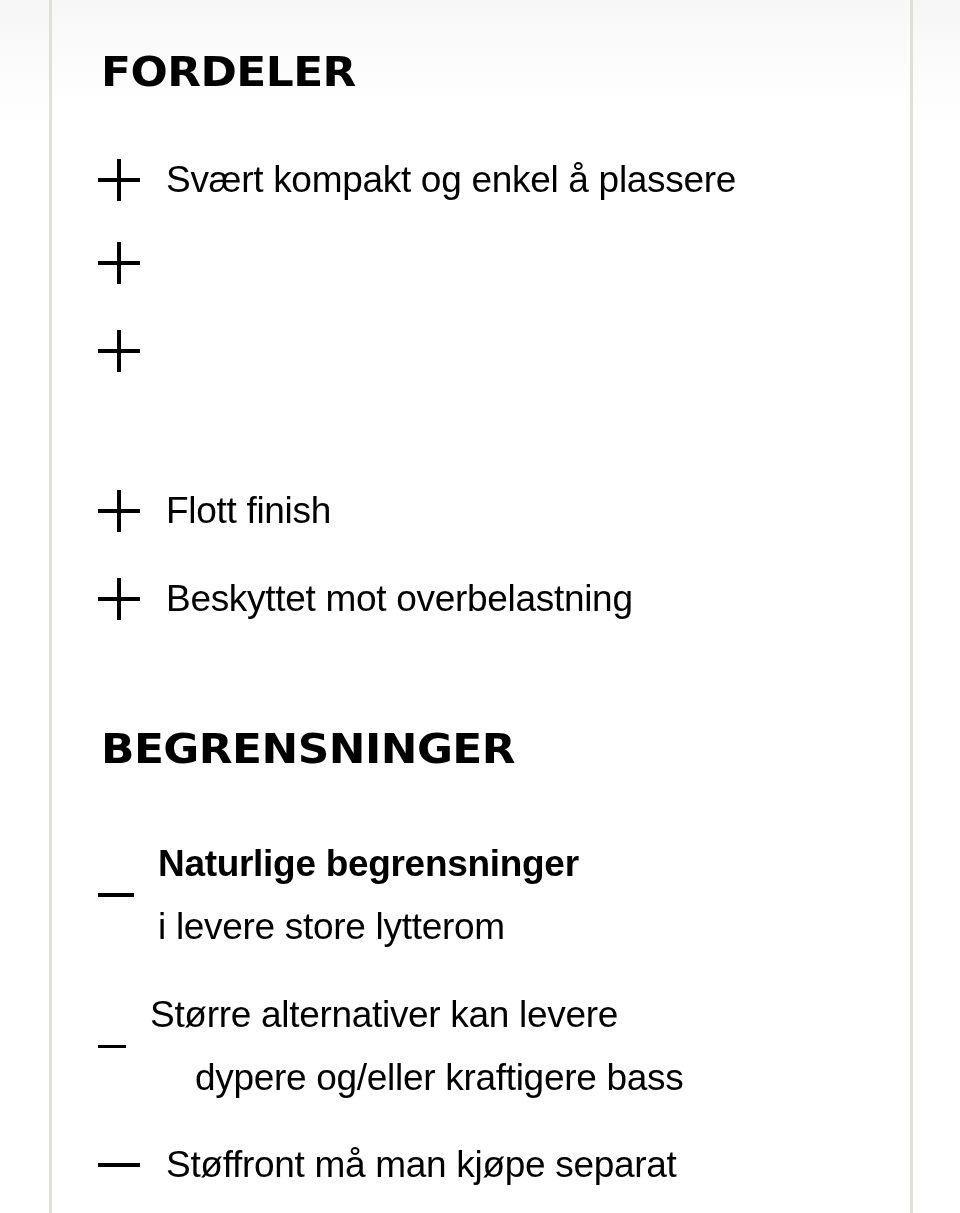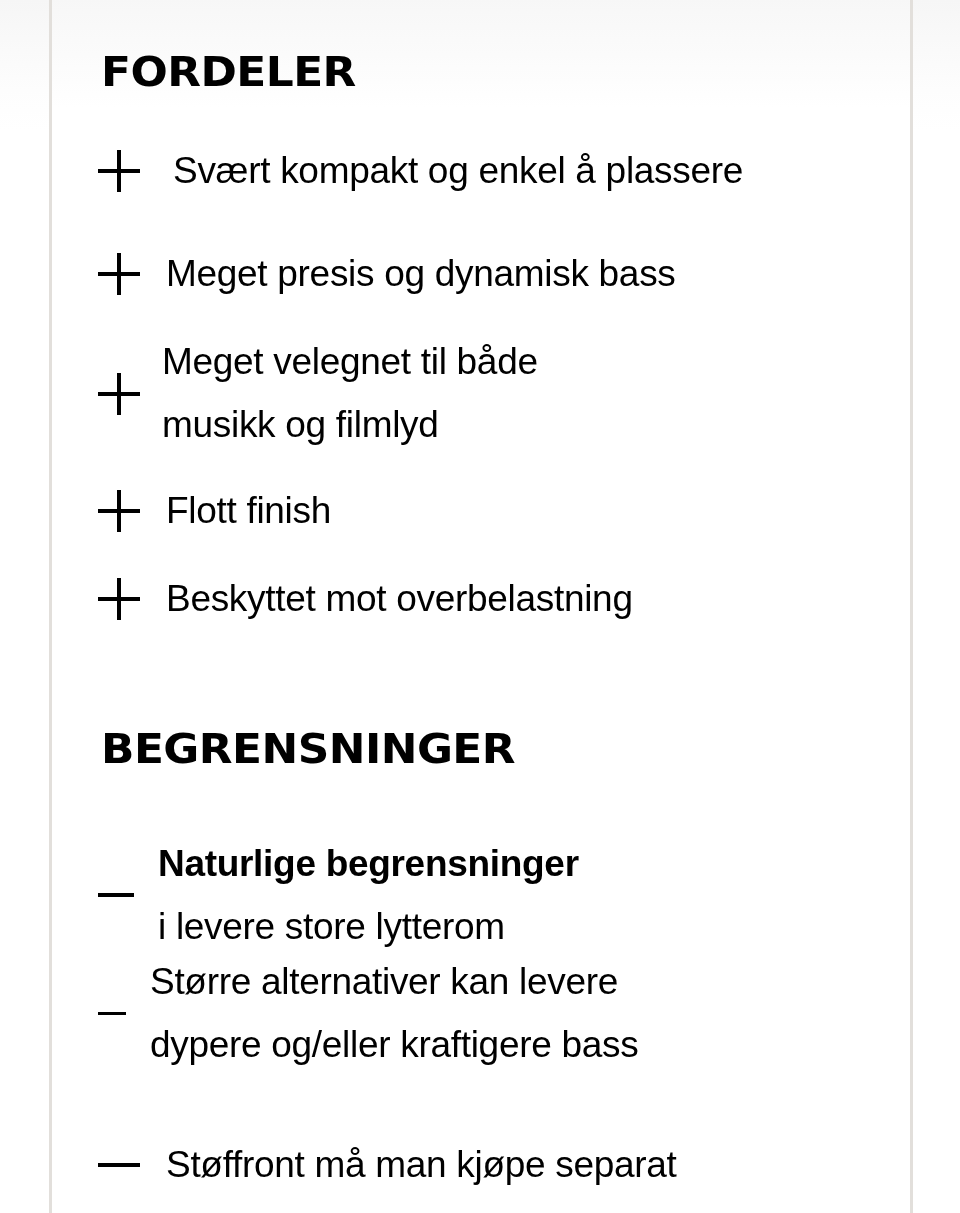--- a/index.html
+++ b/index.html
@@ -86,36 +86,31 @@
   </style>
 </head>
 <body>
 
 <div class="page-bg"></div>
 <div class="card"></div>
 
 <section>
   <h2 class="heading heading-pros">FORDELER</h2>
 
-  <div class="item" style="top:139px;gap:7px;">
+  <div class="item" style="top:148px;">
     <span class="icon plus-icon"></span>
     <span class="item-text">Svært kompakt og enkel å plassere</span>
   </div>
 
   <div class="item" style="top:242px;">
     <span class="icon plus-icon"></span>
-    <span class="item-text">Meget presis og dynamisk bass</span>
   </div>
 
   <div class="item" style="top:330px;">
     <span class="icon plus-icon" style="width:40px;height:40px;margin-right:24px;"></span>
-    <span style="display:block;">
-      <span class="item-text" style="display:block;">Meget velegnet til både</span>
-      <span class="item-text" style="display:block;">musikk og filmlyd</span>
-    </span>
   </div>
 
   <div class="item" style="top:479px;justify-content:flex-end;">
     <span class="icon plus-icon"></span>
     <span class="item-text">Flott finish</span>
   </div>
 
   <div class="item" style="top:567px;text-align:right;">
     <span class="icon plus-icon"></span>
     <span class="item-text">Beskyttet mot overbelastning</span>
@@ -126,25 +121,25 @@
   <h2 class="heading heading-cons">BEGRENSNINGER</h2>
 
   <div class="item" style="top:832px;">
     <span class="icon minus-icon" style="width:36px;margin-right:24px;"></span>
     <span style="display:block;">
       <span class="item-text" style="display:block;font-weight:bold;">Naturlige begrensninger</span>
       <span class="item-text" style="display:block;">i levere store lytterom</span>
     </span>
   </div>
 
-  <div class="item" style="top:950px;">
+  <div class="item" style="top:983px;">
     <span class="icon minus-icon" style="width:28px;height:3px;margin-right:24px;"></span>
     <span style="display:block;">
       <span class="item-text" style="display:block;">Større alternativer kan levere</span>
-      <span class="item-text" style="display:block;">dypere og/eller kraftigere bass</span>
+      <span class="item-text" style="display:block;margin-left:45px;">dypere og/eller kraftigere bass</span>
     </span>
   </div>
 
   <div class="item" style="top:1133px;justify-content:center;">
     <span class="icon minus-icon" style="width:42px;margin-right:26px;"></span>
     <span class="item-text">Støffront må man kjøpe separat</span>
   </div>
 </section>
 
 </body></html>

